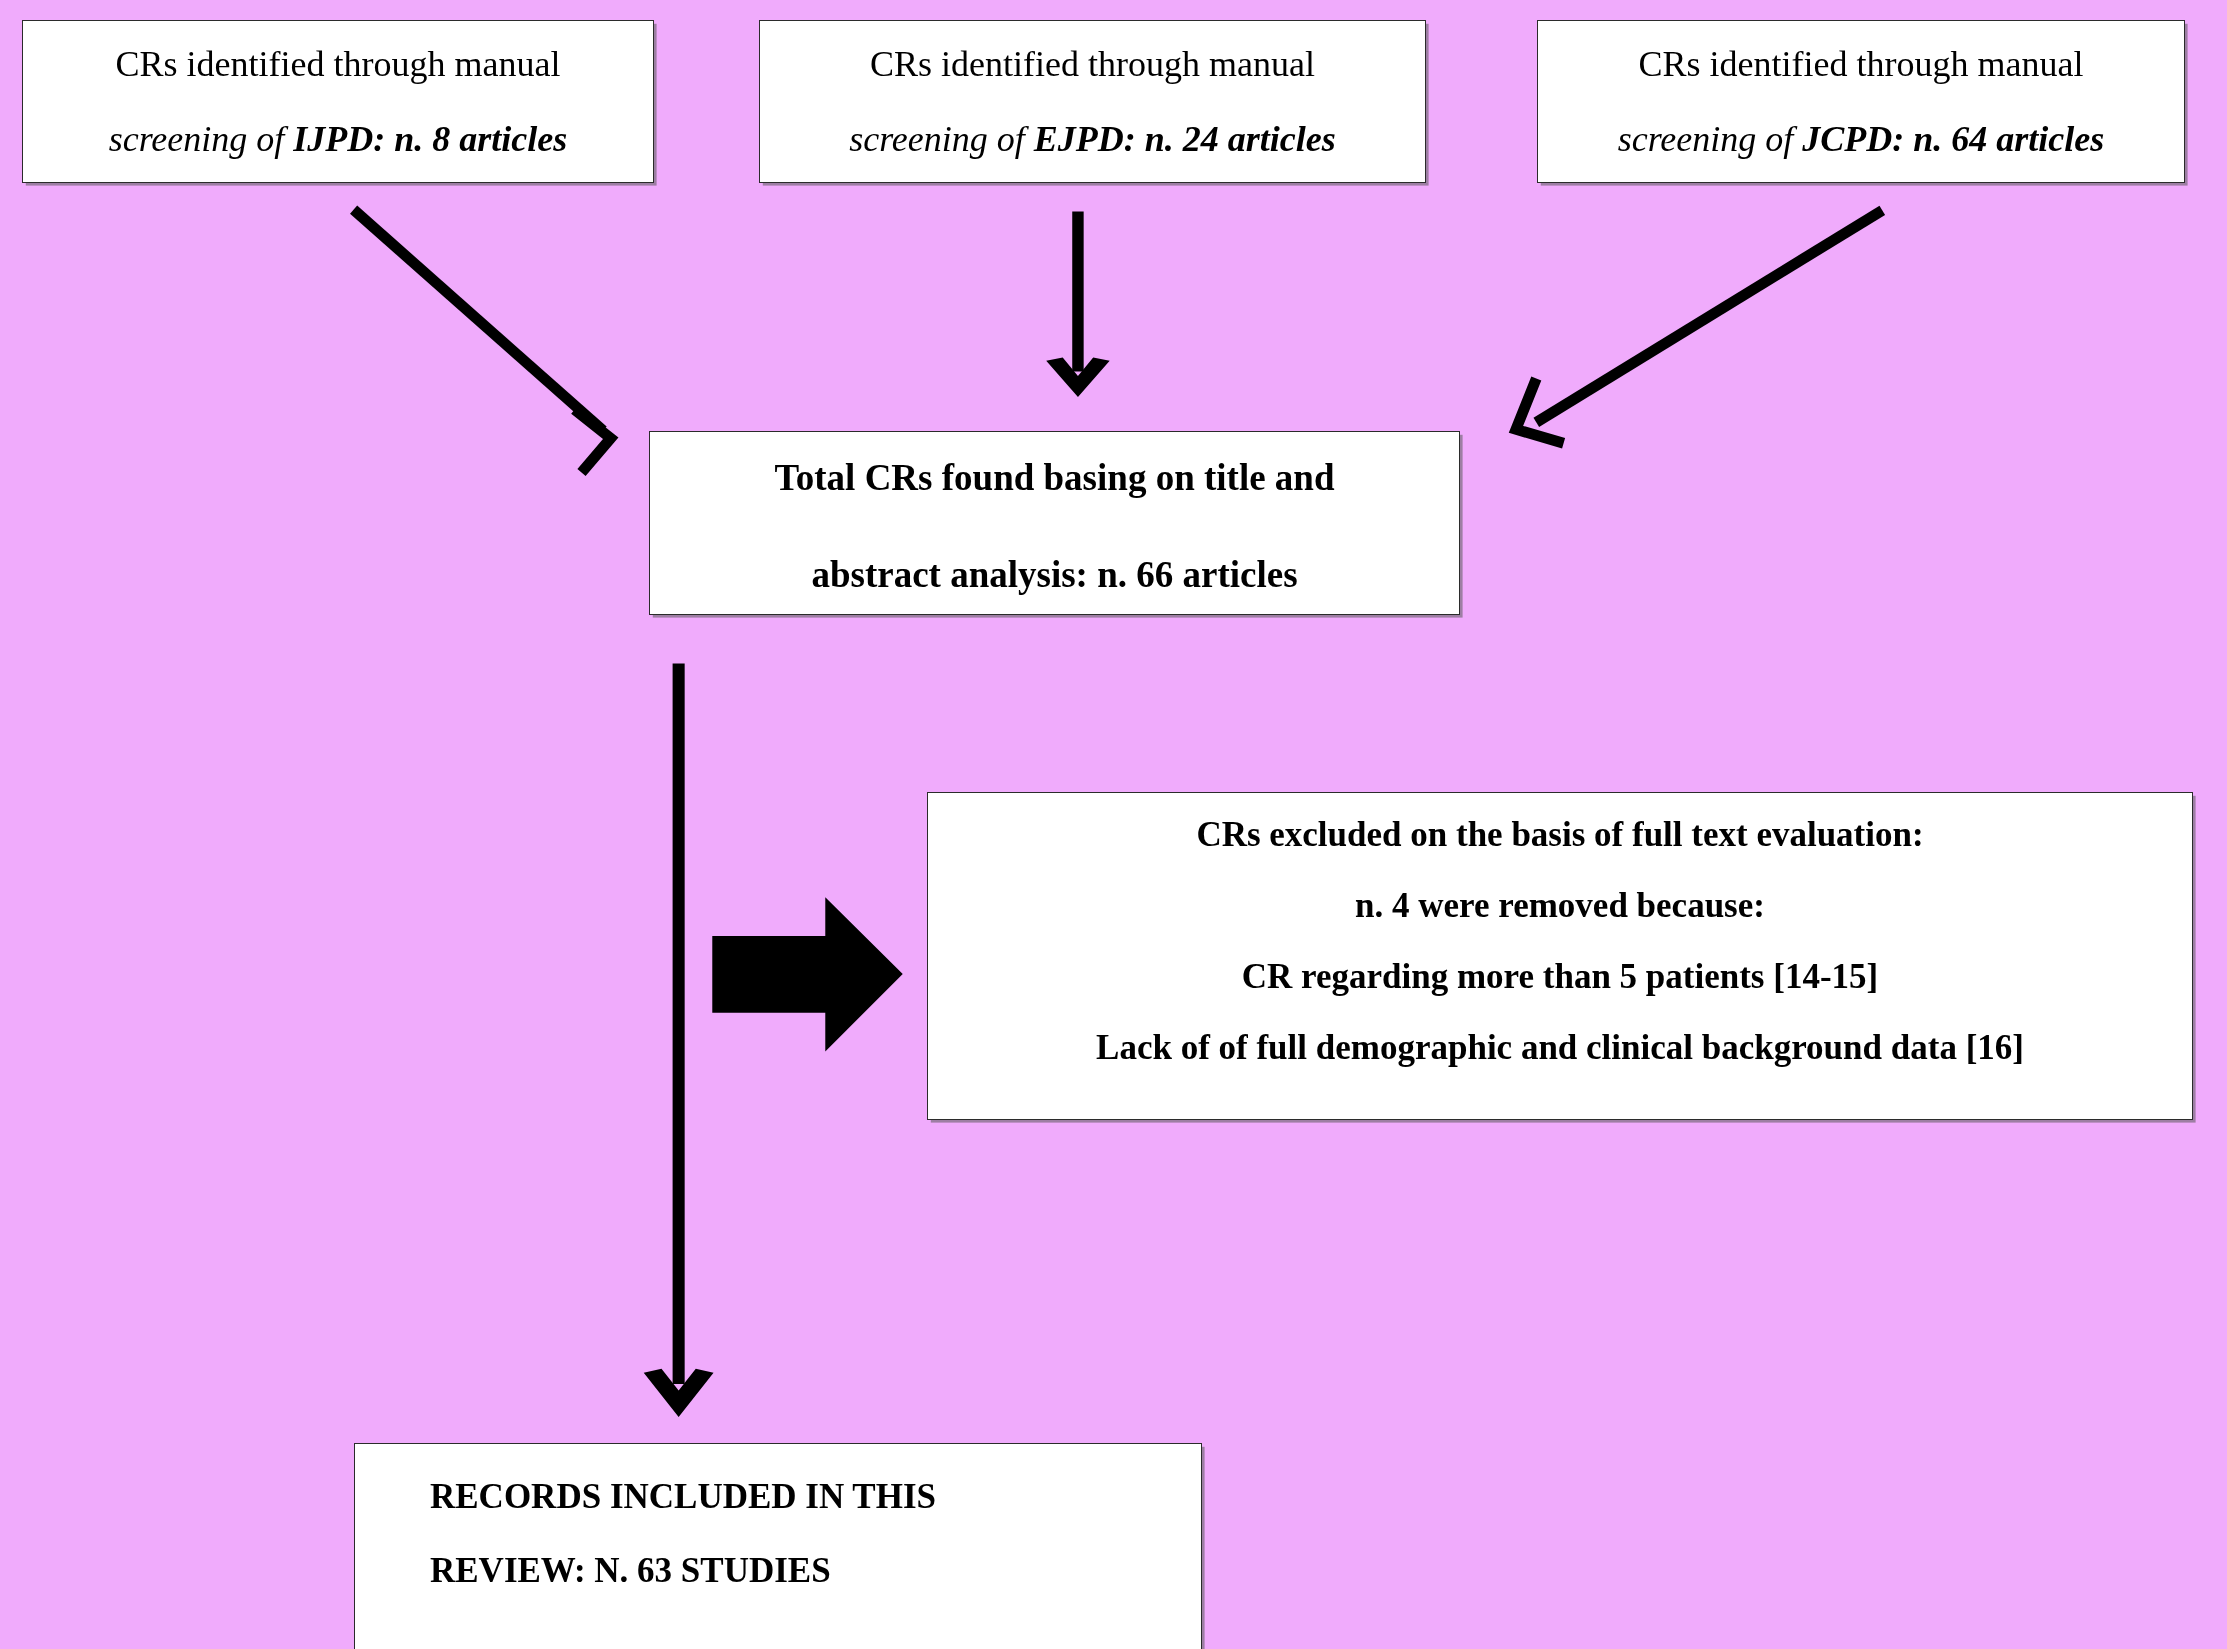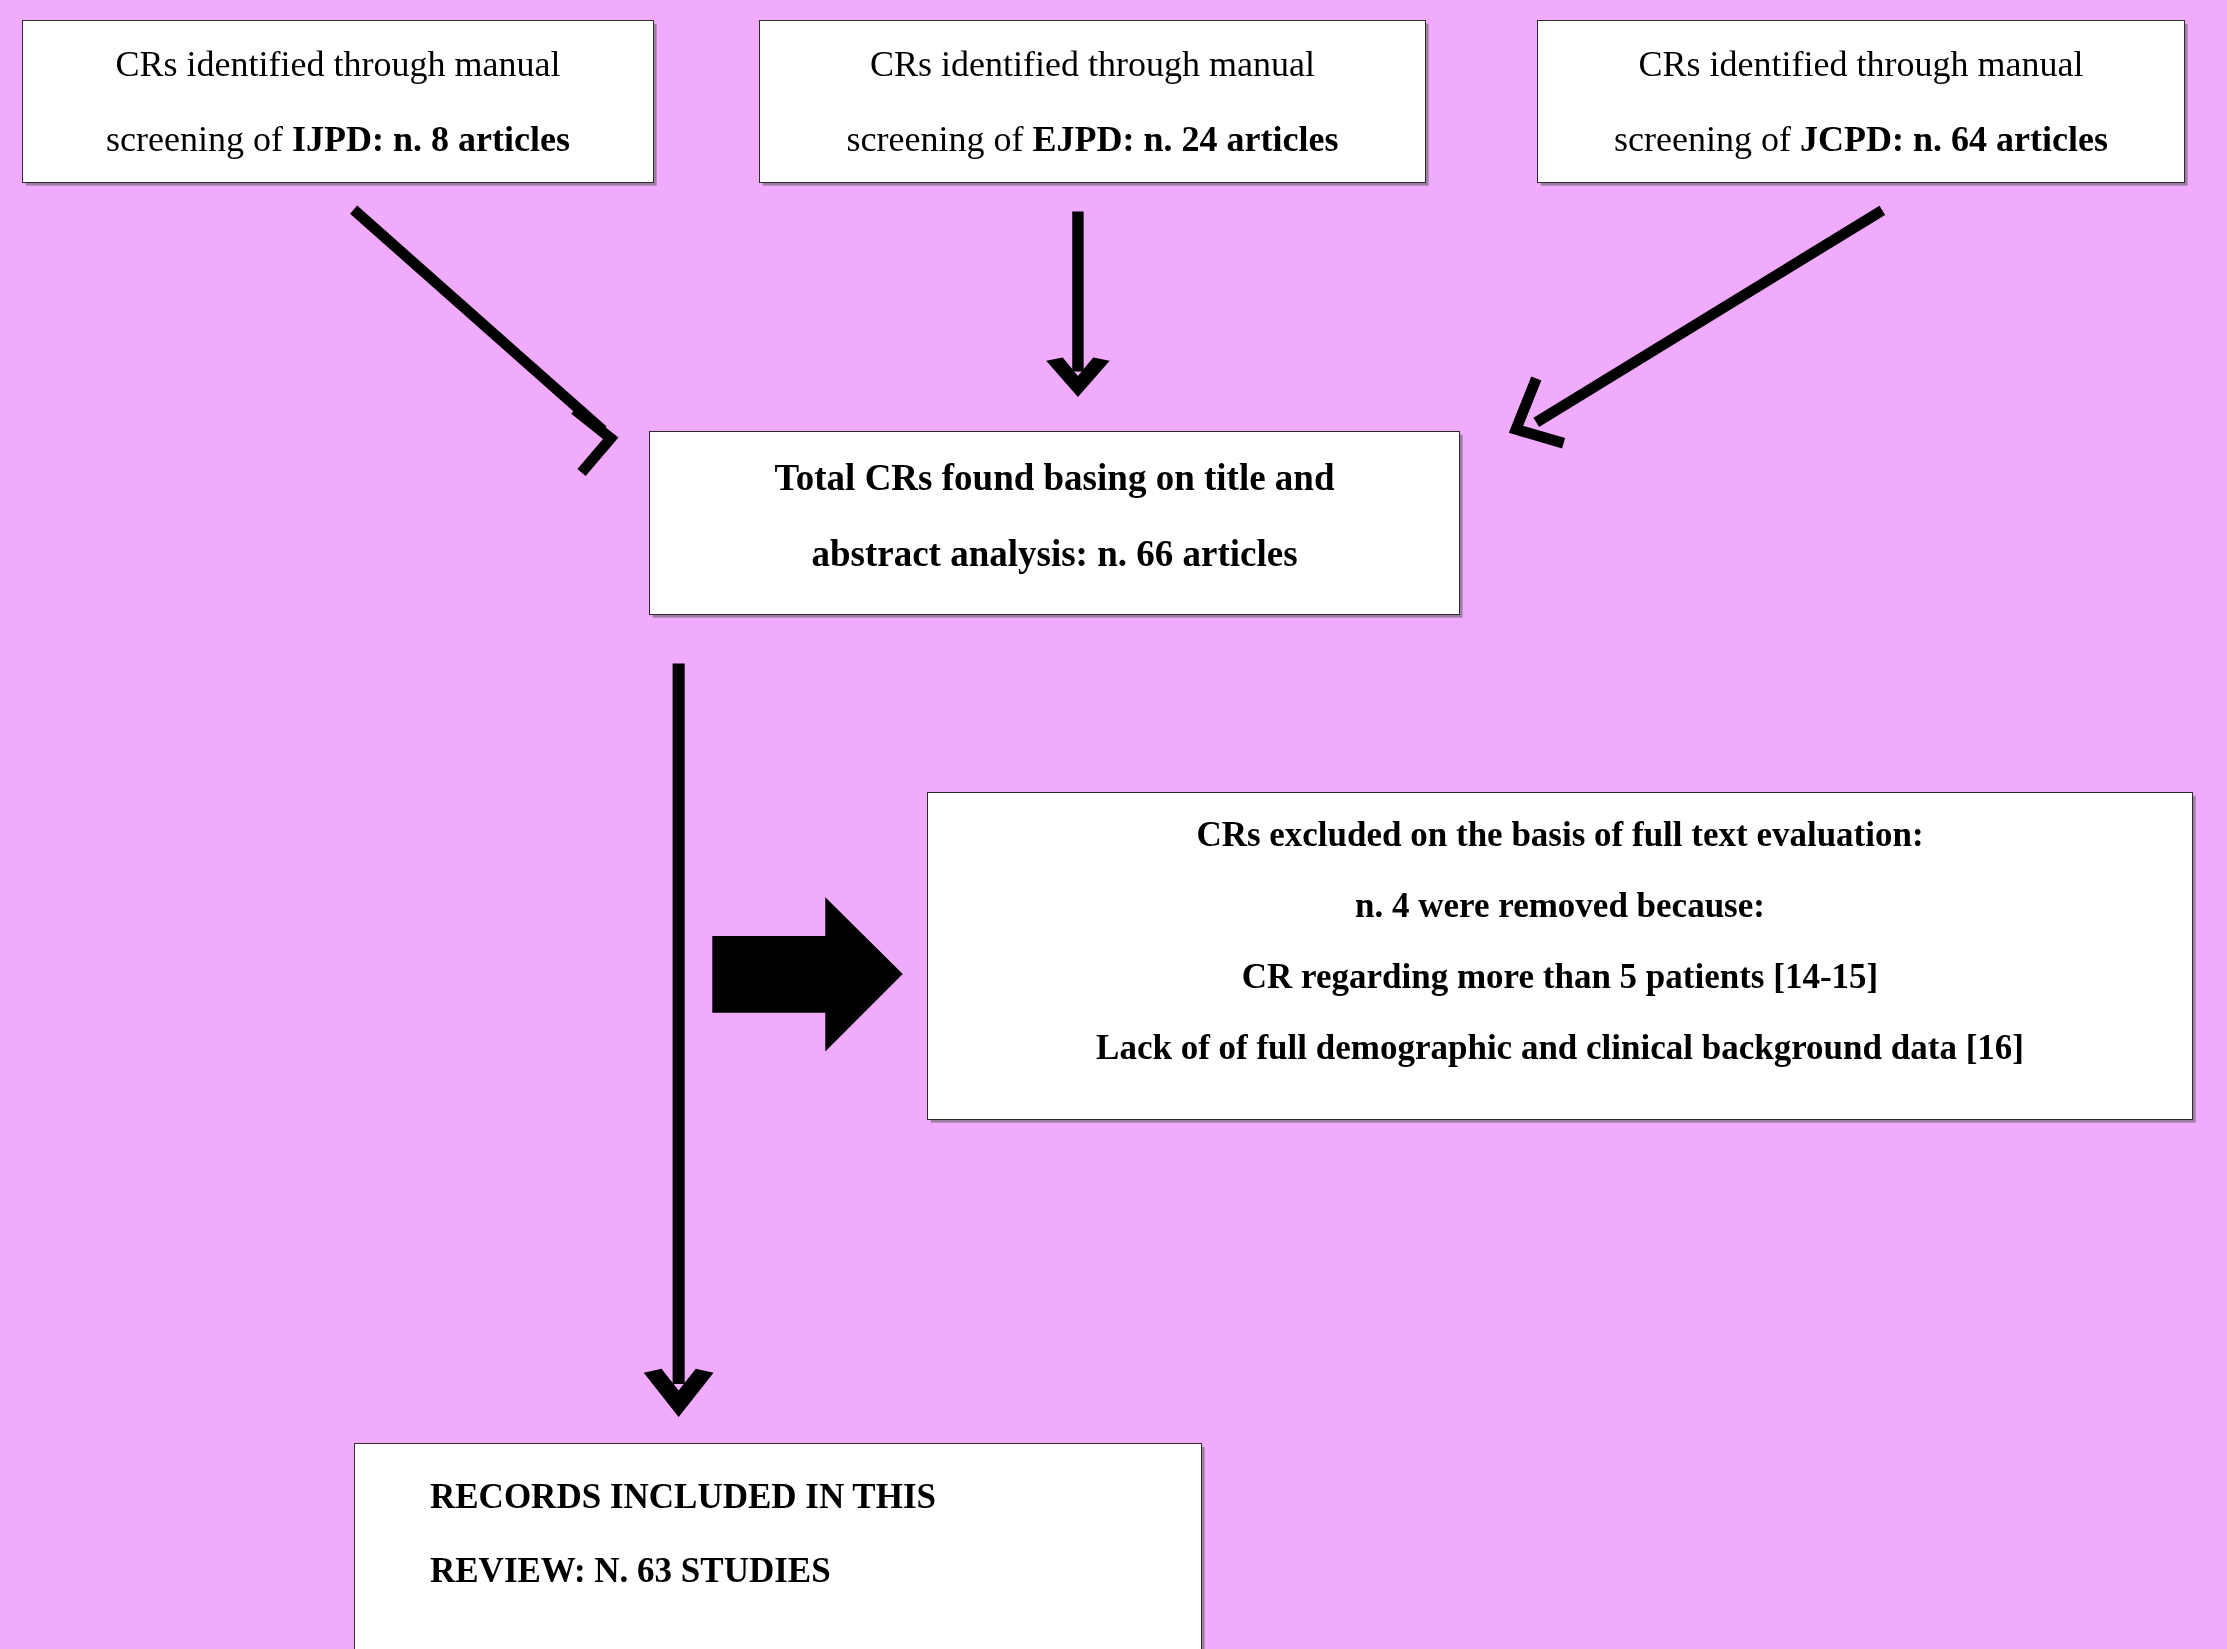--- a/index.html
+++ b/index.html
@@ -30,35 +30,35 @@
     display: block;
     width: 100%;
     text-align: center;
     color: #000000;
     white-space: nowrap;
   }
   
   .src-box { font-size: 36px; line-height: 1.0; }
   .src-box .box-line { padding: 0; }
   .src-box .line-a { margin-bottom: 39px; }
-  .src-line-b { font-weight: 400; }
+  .src-line-b { font-weight: 400; font-style: italic; }
   .src-line-b b { font-weight: 700; }
 
   #box-ijpd { left: 22px;   top: 20.3px;  width: 632px;  height: 163px; }
   #box-ejpd { left: 759px; top: 20.3px;  width: 667px; height: 163px; }
   #box-jcpd { left: 1537px; top: 20.3px;  width: 648px; height: 163px; }
 
   
   #box-total {
     left: 649px; top: 431px; width: 811px; height: 184px;
     font-size: 37px; font-weight: 700; line-height: 1.0;
     justify-content: flex-start;
     padding-top: 27px;
   }
-  #box-total .line-a { margin-bottom: 39px; text-align: center; }
+  #box-total .line-a { margin-bottom: 60px; text-align: center; }
 
   
   #box-excluded {
     left: 927px; top: 792px; width: 1266px; height: 328px;
     font-size: 35px; font-weight: 700; line-height: 1.0;
     justify-content: flex-start;
     padding-top: 24px;
   }
   #box-excluded .box-line { margin-bottom: 36px; }
   #box-excluded .box-line:last-child { margin-bottom: 0; }

